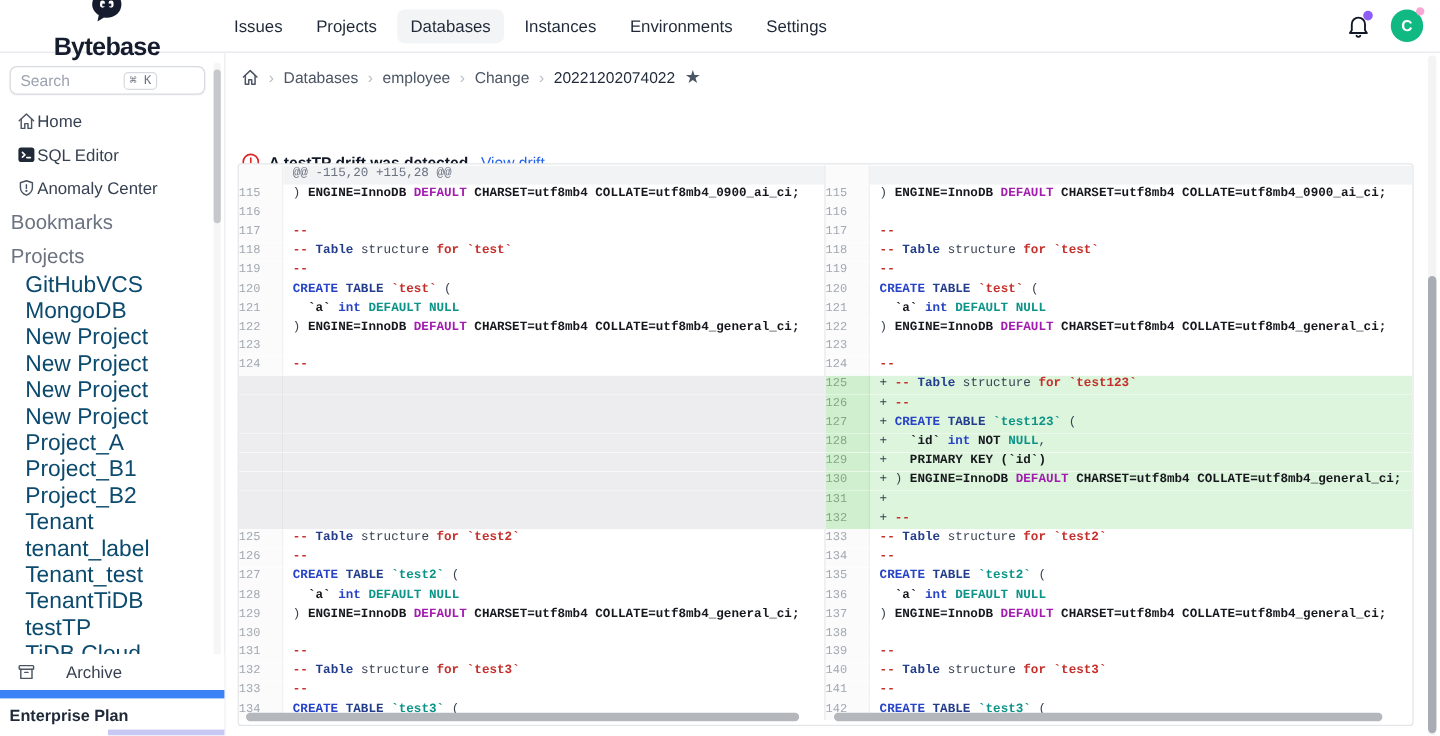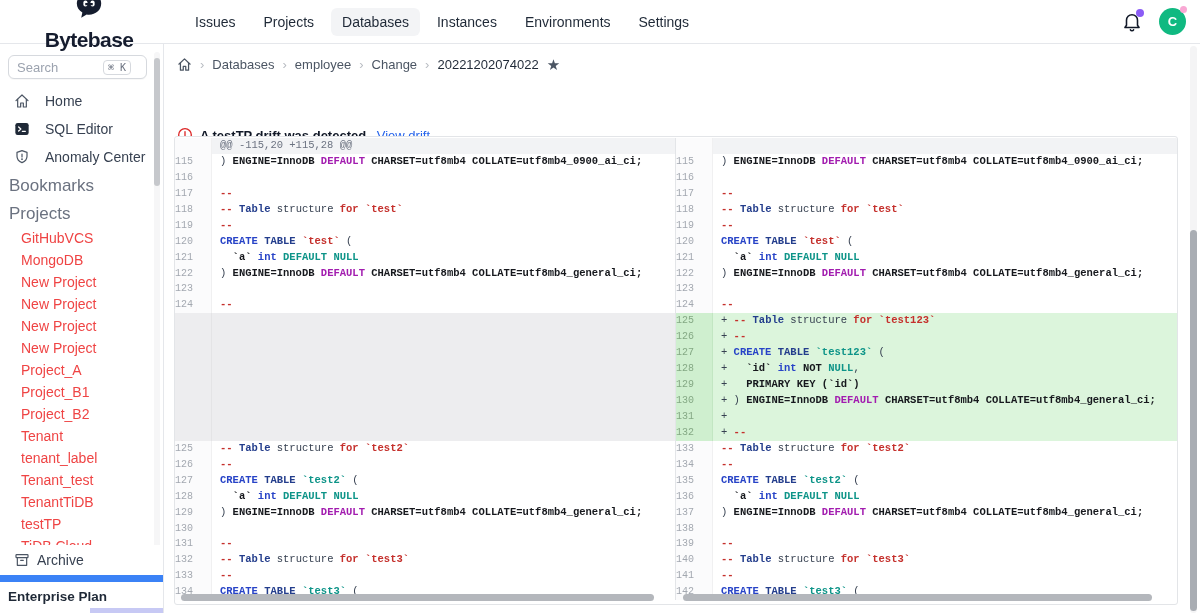--- a/index.html
+++ b/index.html
@@ -18,36 +18,36 @@
   .bell-wrap { position:relative; width:22px; height:22px; }
   .bell-dot { position:absolute; top:-2px; right:-1px; width:8px; height:8px; border-radius:50%; background:#8b5cf6; }
   .avatar { position:relative; width:27px; height:27px; border-radius:50%; background:#10b981; color:#fff;
     display:flex; align-items:center; justify-content:center; font-size:13px; font-weight:600; }
   .avatar-dot { position:absolute; top:-2px; right:-1px; width:7px; height:7px; border-radius:50%; background:#f9a8d4; }
 
   
   .shell { display:flex; height:569px; }
 
   
-  .sidebar { width:164px; flex:none; border-right:1px solid #e5e7eb; position:relative; background:#fff; }
+  .sidebar { width:188px; flex:none; border-right:1px solid #e5e7eb; position:relative; background:#fff; }
   .search-box { margin:11px 16px 0 8px; height:24px; border:1px solid #d6d9de; border-radius:6px;
     display:flex; align-items:center; padding:0 4px 0 8px; background:#fff; box-shadow:0 1px 1px rgba(0,0,0,.03); }
   .search-box input { border:none; outline:none; width:86px; font-size:13px; color:#374151;
     font-family:"Liberation Sans",sans-serif; background:transparent; }
   .search-box input::placeholder { color:#9ca3af; }
   .kbd { font-family:"DejaVu Sans Mono",monospace; font-size:10px; color:#6b7280; border:1px solid #d6d9de;
     border-radius:4px; padding:1px 4px; background:#fff; }
   .side-list { margin-top:8px; }
-  .side-item { height:28px; display:flex; align-items:center; gap:15px; padding-left:14px;
+  .side-item { height:28px; display:flex; align-items:center; gap:1px; padding-left:14px;
     font-size:14px; font-weight:500; color:#374151; cursor:pointer; }
   .side-item svg { flex:none; }
   .side-label { height:26px; display:flex; align-items:center; padding-left:9px; font-size:17px; color:#6b7280; margin-top:2px; }
-  .proj-item { height:22px; display:flex; align-items:center; padding-left:21px; font-size:14px; color:#ef4444; cursor:pointer; }
+  .proj-item { height:22px; display:flex; align-items:center; padding-left:21px; font-size:19px; color:#0c4a6e; cursor:pointer; }
   .side-bottom { position:absolute; left:0; right:0; bottom:0; background:#fff; }
-  .archive-row { height:30px; display:flex; align-items:center; gap:7px; padding-left:14px;
+  .archive-row { height:30px; display:flex; align-items:center; gap:25px; padding-left:14px;
     font-size:14px; font-weight:500; color:#374151; cursor:pointer; }
   .plan-row { border-top:7px solid #3b82f6; padding:7px 0 4px 8px; font-size:13.5px; font-weight:700; color:#1f2937; }
   .plan-strip { height:5px; background:#c7c9f4; margin-left:90px; }
   .side-scrollbar { position:absolute; top:8px; right:3px; width:6px; height:510px; background:#f6f6f7; border-radius:3px; }
   .side-scroll-thumb { position:absolute; top:6px; left:0; width:6px; height:128px; background:#c6c8cc; border-radius:3px; }
 
   
   .main { flex:1; position:relative; background:#fff; }
   .crumbs { position:absolute; top:13px; left:13px; display:flex; align-items:center; gap:8px;
     font-size:13px; font-weight:500; color:#4b5563; }

